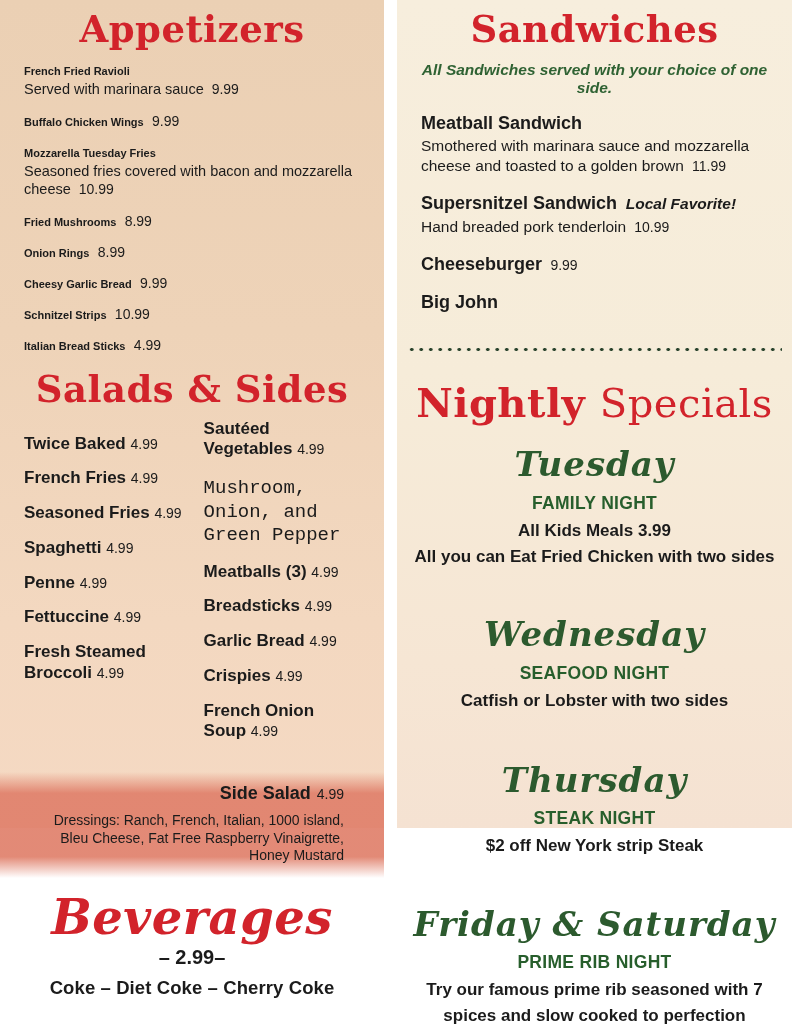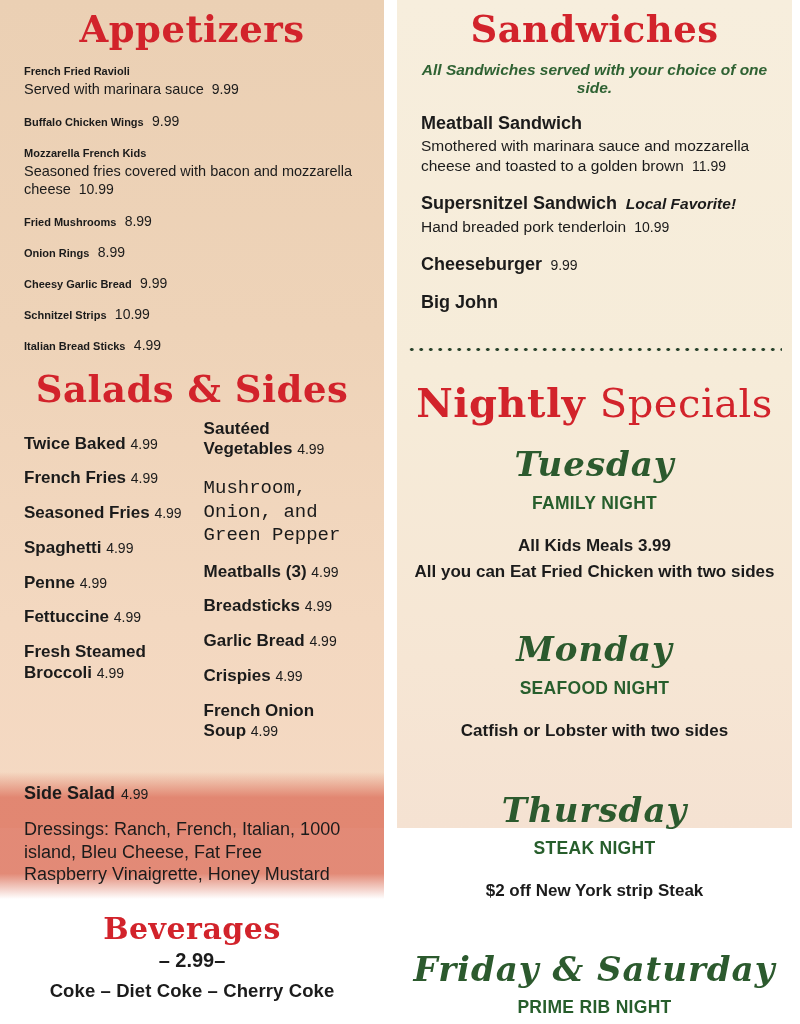--- a/index.html
+++ b/index.html
@@ -33,23 +33,23 @@
   .tag{font-style:italic;font-weight:bold;font-size:15.5px;}
   .nowrap{white-space:nowrap;}
   
   .band{
     position:relative;left:-24px;width:384px;box-sizing:border-box;
     background:linear-gradient(180deg,rgba(224,128,107,0) 0%,rgba(224,128,107,.92) 20%,rgba(224,128,107,.92) 80%,rgba(224,128,107,0) 100%);
   }
   .band-combo{margin-top:15px;padding:12px 10px 14px 10px;text-align:center;}
   .combo-name{font-weight:bold;font-size:20px;}
   .combo-desc{font-size:16px;margin-top:2px;}
-  .band-sidesalad{margin-top:16px;padding:11px 40px 13px 24px;text-align:left;}
+  .band-sidesalad{margin-top:16px;padding:11px 40px 13px 24px;text-align:right;}
   .sidesalad-name{font-weight:bold;font-size:18px;}
-  .sidesalad-desc{font-size:18px;line-height:1.26;margin-top:14px;}
+  .sidesalad-desc{font-size:14px;line-height:1.26;margin-top:8px;}
   
   .cols{display:flex;margin-top:2px;}
   .col1{width:186px;margin-top:15px;}
   .col2{width:162px;}
   .side-item{margin-bottom:14px;}
   .side-name{font-weight:bold;font-size:17px;line-height:1.22;}
   .side-note{font-size:19px;line-height:1.24;margin-top:17px;font-family:Liberation Mono, monospace;}
   
   .bev{text-align:center;margin-top:6px;}
   .bev-price{font-weight:bold;font-size:20px;margin:2px 0 8px 0;}
@@ -73,37 +73,37 @@
   }
   .nightly-bold{font-weight:bold;}
   .nightly-light{font-weight:normal;}
   .day-block{text-align:center;}
   .day-name{
     font-family:"DejaVu Serif",serif;font-style:italic;font-weight:bold;
     color:#2c5a2e;font-size:34px;line-height:1.1;letter-spacing:1px;
   }
   .day-night{color:#275e2c;font-weight:bold;font-size:17.5px;margin-top:9px;letter-spacing:.3px;}
   .day-line{font-weight:bold;font-size:17px;line-height:1.55;}
-  .day-lines{margin-top:19px;}
+  .day-lines{margin-top:4px;}
 </style>
 </head>
 <body>
 
 <div class="panel panel-left">
   <h1 class="section">Appetizers</h1>
   <div id="appetizer-items">
       <div class="item">
         <div><span class="item-name">French Fried Ravioli</span></div>
         <div class="desc">Served with marinara <span class="nowrap">sauce&nbsp;<span class="price"> 9.99</span></span></div>
       </div>
       <div class="item">
         <div><span class="item-name">Buffalo Chicken Wings</span> <span class="price nowrap">&nbsp;9.99</span></div>
       </div>
       <div class="item">
-        <div><span class="item-name">Mozzarella French Kids</span></div>
+        <div><span class="item-name">Mozzarella Tuesday Fries</span></div>
         <div class="desc">Seasoned fries covered with bacon and mozzarella <span class="nowrap">cheese&nbsp;<span class="price"> 10.99</span></span></div>
       </div>
       <div class="item">
         <div><span class="item-name">Fried Mushrooms</span> <span class="price nowrap">&nbsp;8.99</span></div>
       </div>
       <div class="item">
         <div><span class="item-name">Onion Rings</span> <span class="price nowrap">&nbsp;8.99</span></div>
       </div>
       <div class="item">
         <div><span class="item-name">Cheesy Garlic Bread</span> <span class="price nowrap">&nbsp;9.99</span></div>
@@ -166,21 +166,21 @@
   </div>
 
   <div class="band band-sidesalad">
     <div>
       <span class="sidesalad-name">Side Salad</span><span class="name-price-gap"></span><span class="price">4.99</span>
     </div>
     <div class="sidesalad-desc">Dressings:  Ranch, French, Italian, 1000 island, Bleu Cheese, Fat Free Raspberry Vinaigrette, Honey Mustard</div>
   </div>
 
   <div class="bev">
-    <h1 class="section" style="margin:14px 0 4px 0;font-size:30px;">Beverages</h1>
+    <h1 class="section" style="margin:14px 0 4px 0;font-size:48px;font-style:italic;">Beverages</h1>
     <div class="bev-price">– 2.99–</div>
     <div id="beverage-lines">
         <div class="bev-line">Coke – Diet Coke – Cherry Coke</div>
       </div>
   </div>
 </div>
 
 <div class="panel panel-right">
   <h1 class="section">Sandwiches</h1>
   <div class="sand-note">All Sandwiches served with your choice of one side.</div>
@@ -208,21 +208,21 @@
   <div id="nightly-days">
       <div class="day-block" style="margin-top: 22px;">
         <div class="day-name">Tuesday</div>
         <div class="day-night">FAMILY NIGHT</div>
         <div class="day-lines">
           <div class="day-line">All Kids Meals 3.99</div>
           <div class="day-line">All you can Eat Fried Chicken with two sides</div>
         </div>
       </div>
       <div class="day-block" style="margin-top: 46px;">
-        <div class="day-name">Monday</div>
+        <div class="day-name">Wednesday</div>
         <div class="day-night">SEAFOOD NIGHT</div>
         <div class="day-lines">
           <div class="day-line">Catfish or Lobster with two sides</div>
         </div>
       </div>
       <div class="day-block" style="margin-top: 48px;">
         <div class="day-name">Thursday</div>
         <div class="day-night">STEAK NIGHT</div>
         <div class="day-lines">
           <div class="day-line">$2 off New York strip Steak</div>

